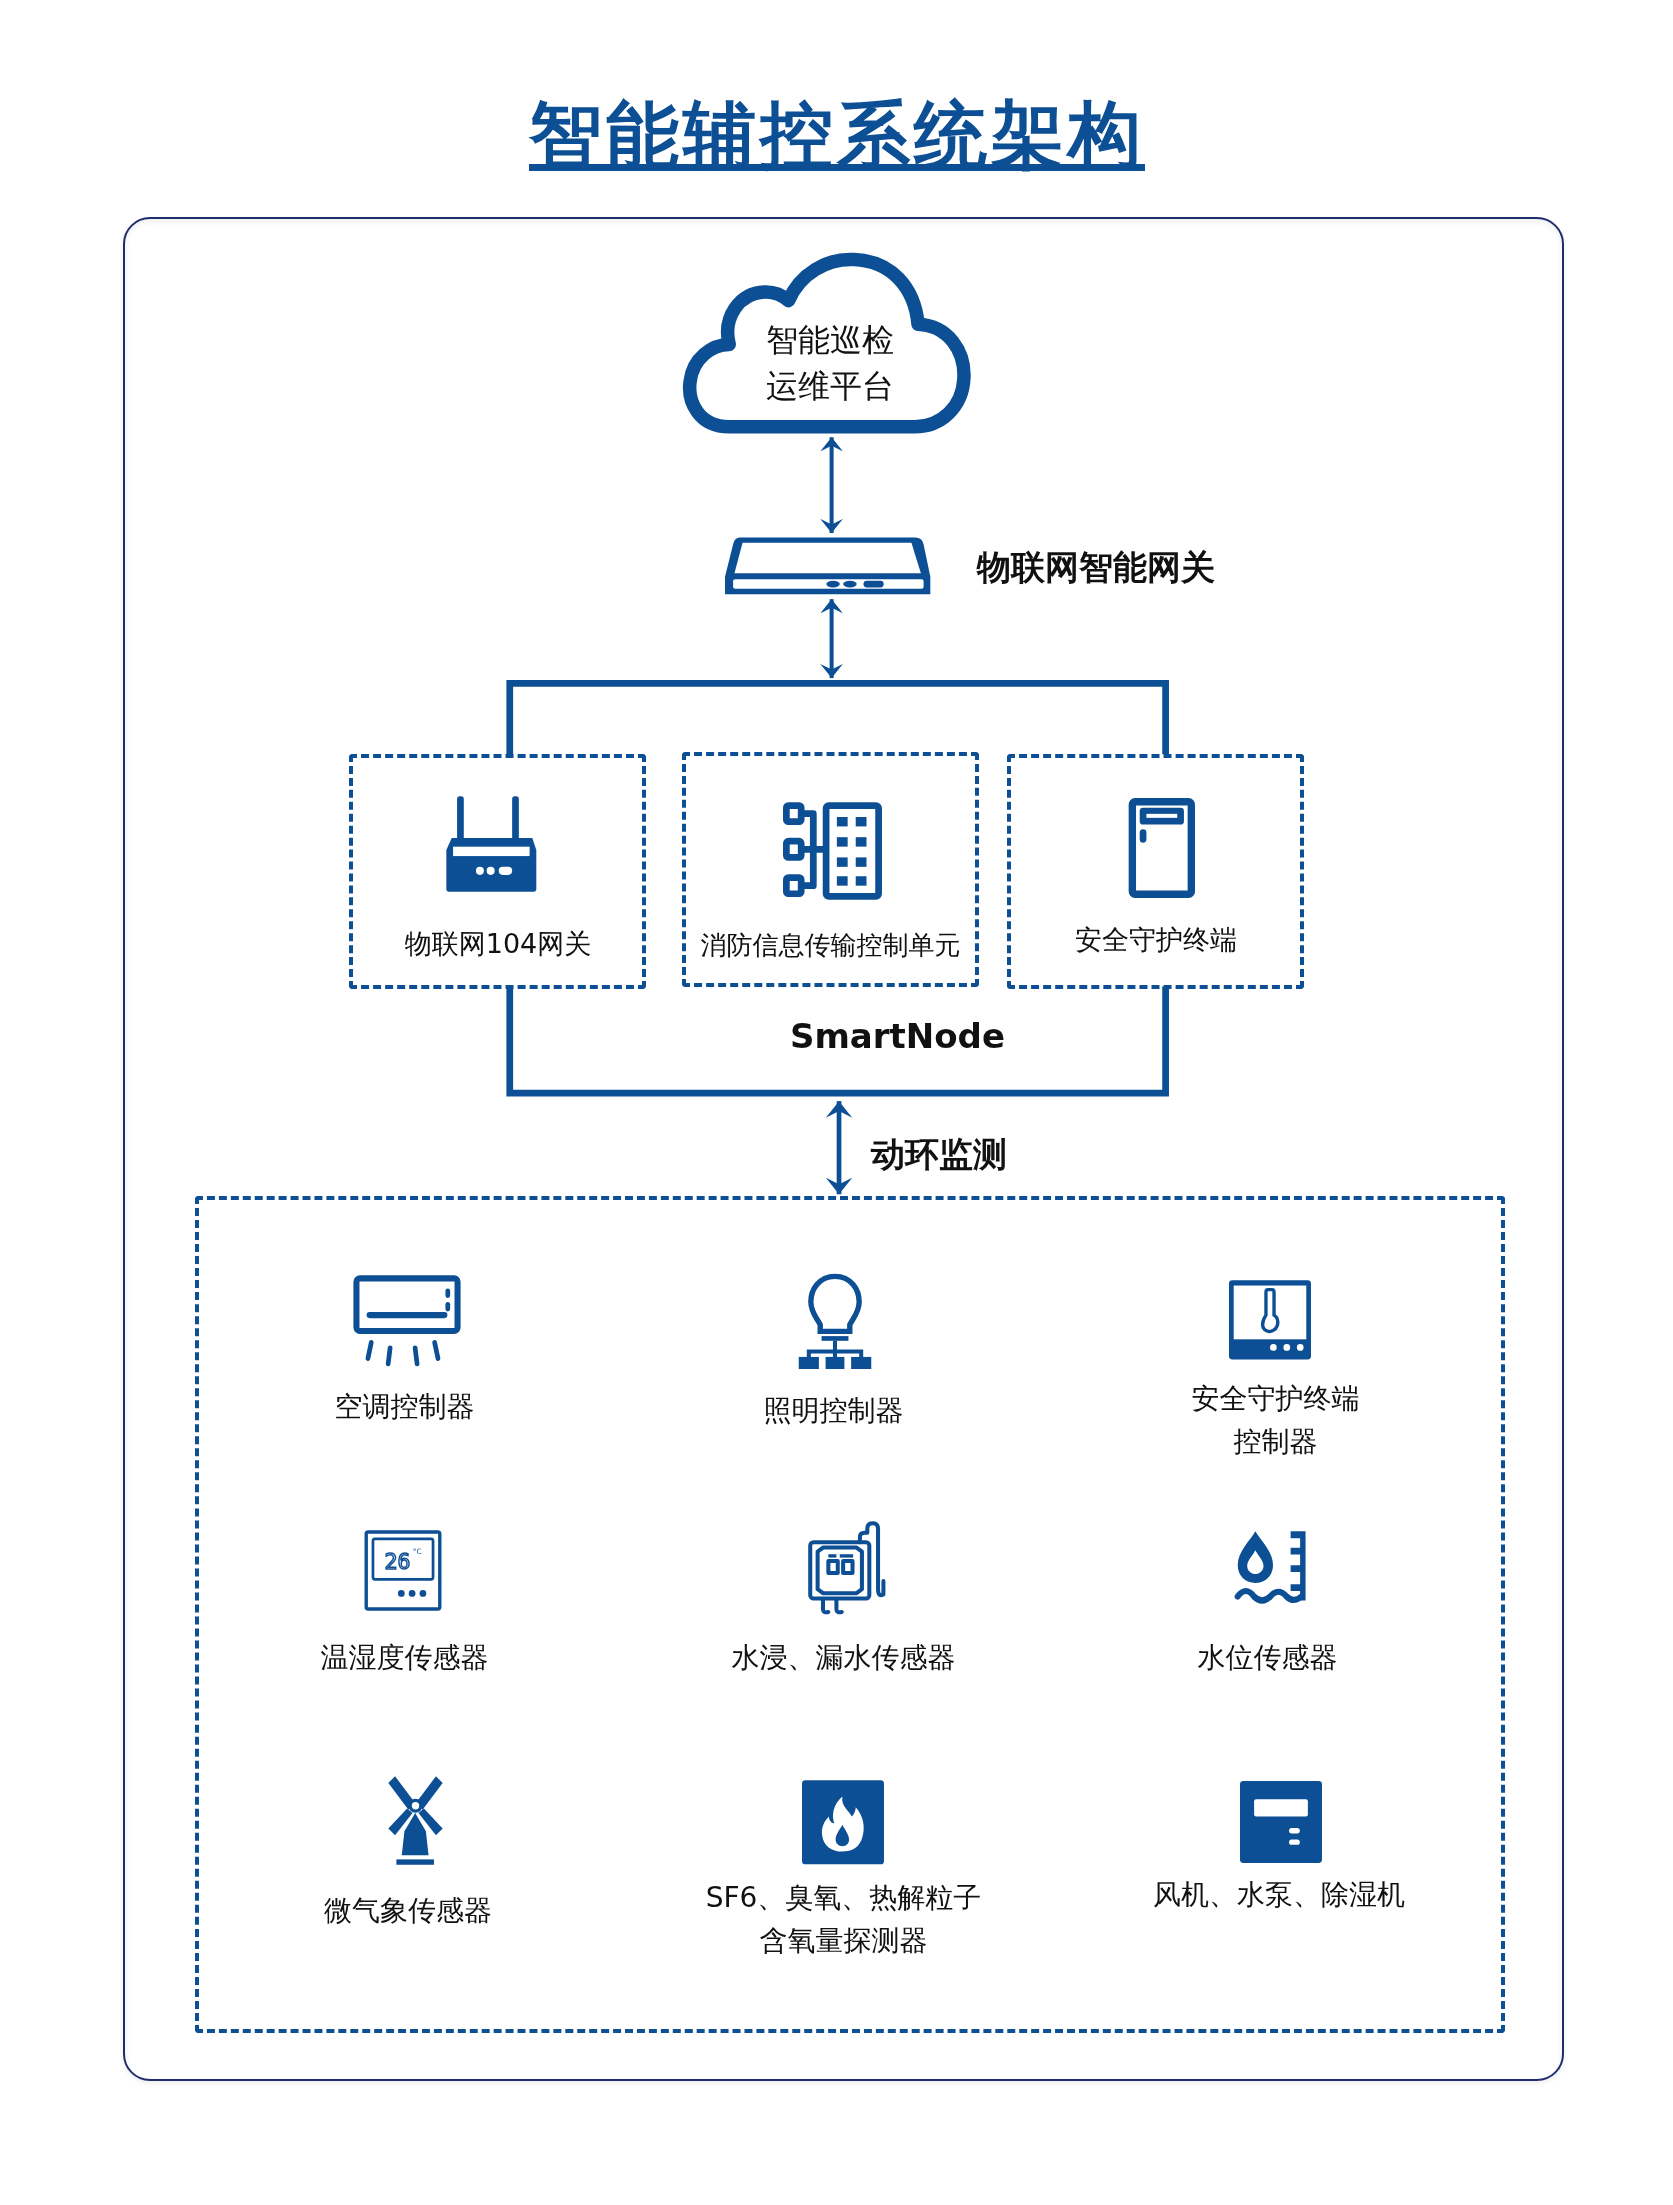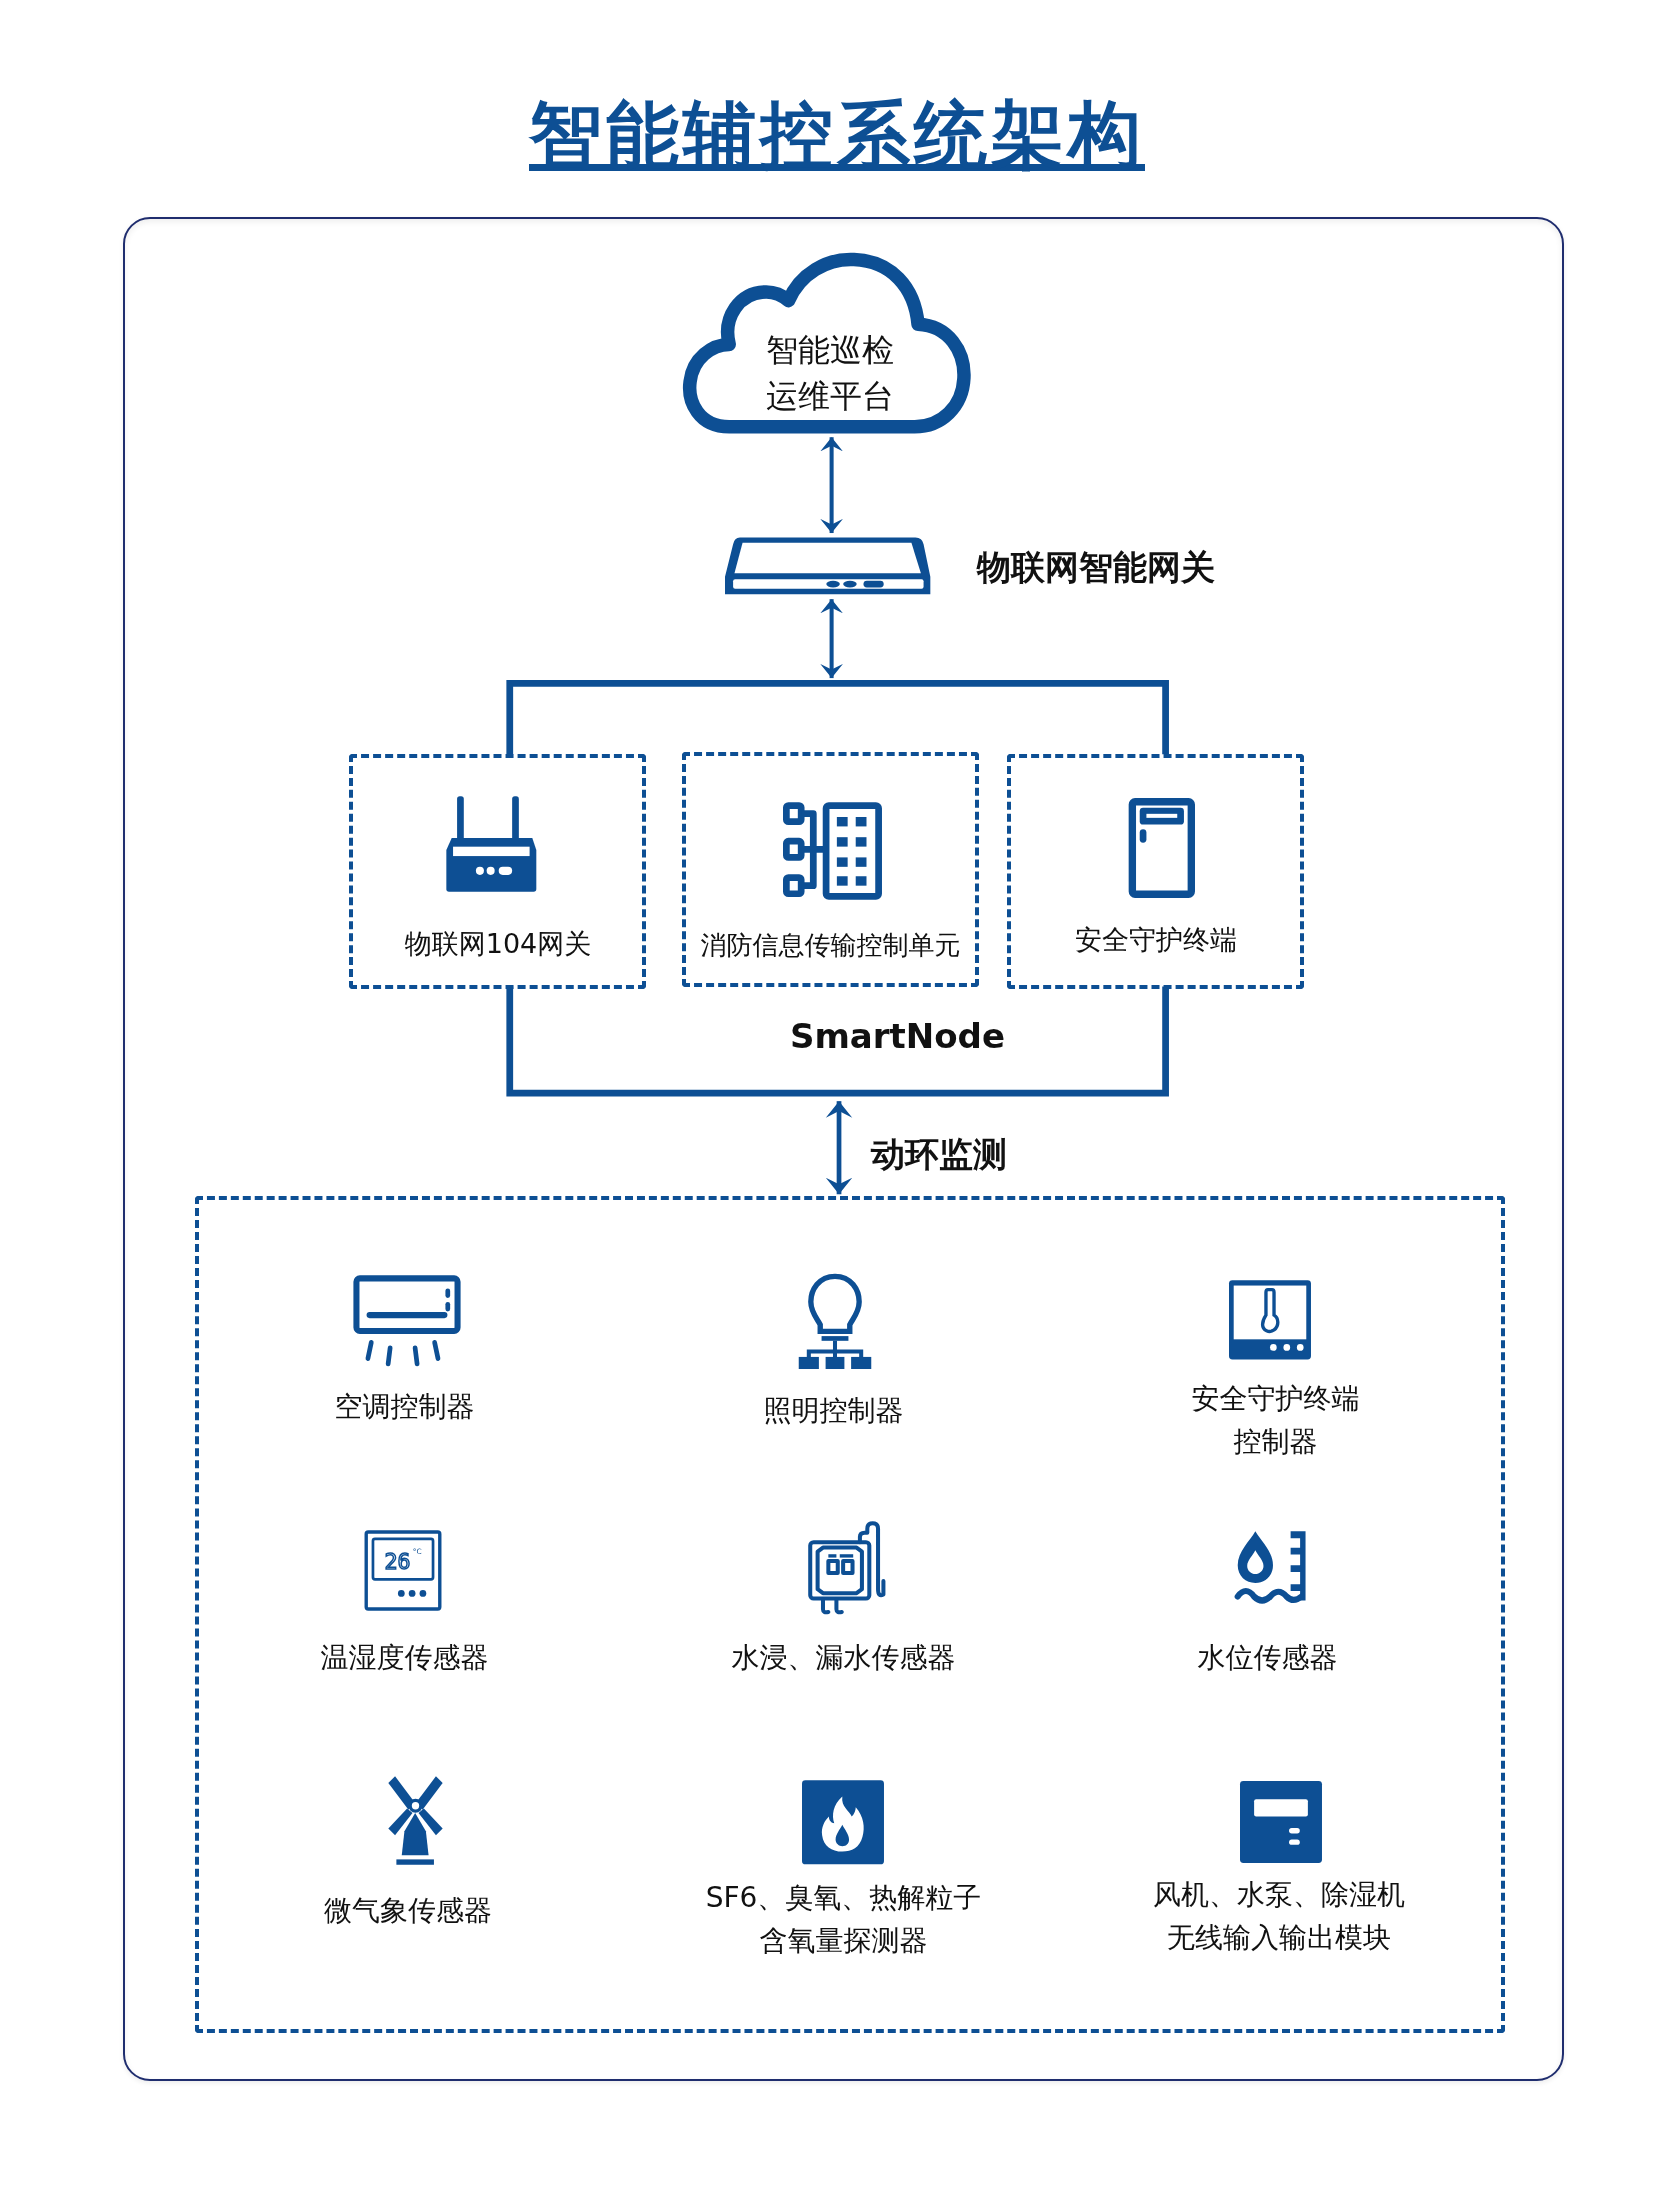--- a/index.html
+++ b/index.html
@@ -3,21 +3,21 @@
 <meta charset="utf-8">
 <style>
   html, body { margin:0; padding:0; background:#ffffff; }
   body { width:1674px; height:2205px; position:relative; overflow:hidden;
          font-family:"DejaVu Sans","Liberation Sans",sans-serif; color:#111; }
   .abs { position:absolute; }
   .title { left:0; width:1674px; top:91px; text-align:center; font-size:73px; font-weight:bold;
            color:#0d4f94; letter-spacing:4px; line-height:88px;text-decoration:underline; }
   .outer { left:123px; top:217px; width:1437px; height:1860px; border:2.7px solid #1f2d6e; border-radius:27px;
            box-shadow: inset 0 2.7px 6.7px rgba(0,0,0,0.07), 0 2px 5.4px rgba(0,0,0,0.08); }
-  .cloud-text { left:695px; width:270px; top:317px; text-align:center; font-size:32px; line-height:46px; color:#111;margin-top:10px; }
+  .cloud-text { left:695px; width:270px; top:317px; text-align:center; font-size:32px; line-height:46px; color:#111; }
   .gw-label { left:977px; top:547px; font-size:34px; font-weight:bold; line-height:40px; }
   .dbox { border:4px dashed #0d4f94; border-radius:4px; box-sizing:border-box; }
   .node-label { text-align:center; font-size:27px; line-height:34px; color:#111; }
   .smartnode { left:607px; width:398px; top:1016px; text-align:right; font-size:34px; font-weight:bold; line-height:40px; }
   .dh-label { left:871px; top:1134px; font-size:34px; font-weight:bold; line-height:40px; }
   .sensor-label { text-align:center; font-size:28px; line-height:43px; color:#111; }
   svg { overflow:visible; }
 </style>
 </head>
 <body>
@@ -212,15 +212,14 @@
 
 <div class="abs sensor-label" style="left:236px;width:344px;top:1889px">
   <div>微气象传感器</div>
 </div>
 <div class="abs sensor-label" style="left:668px;width:351px;top:1876px">
   <div>SF6、臭氧、热解粒子</div>
   <div>含氧量探测器</div>
 </div>
 <div class="abs sensor-label" style="left:1107px;width:344px;top:1873px">
   <div>风机、水泵、除湿机</div>
-  <div>无线输入输出模块</div>
 </div>
 
 
 </body></html>

